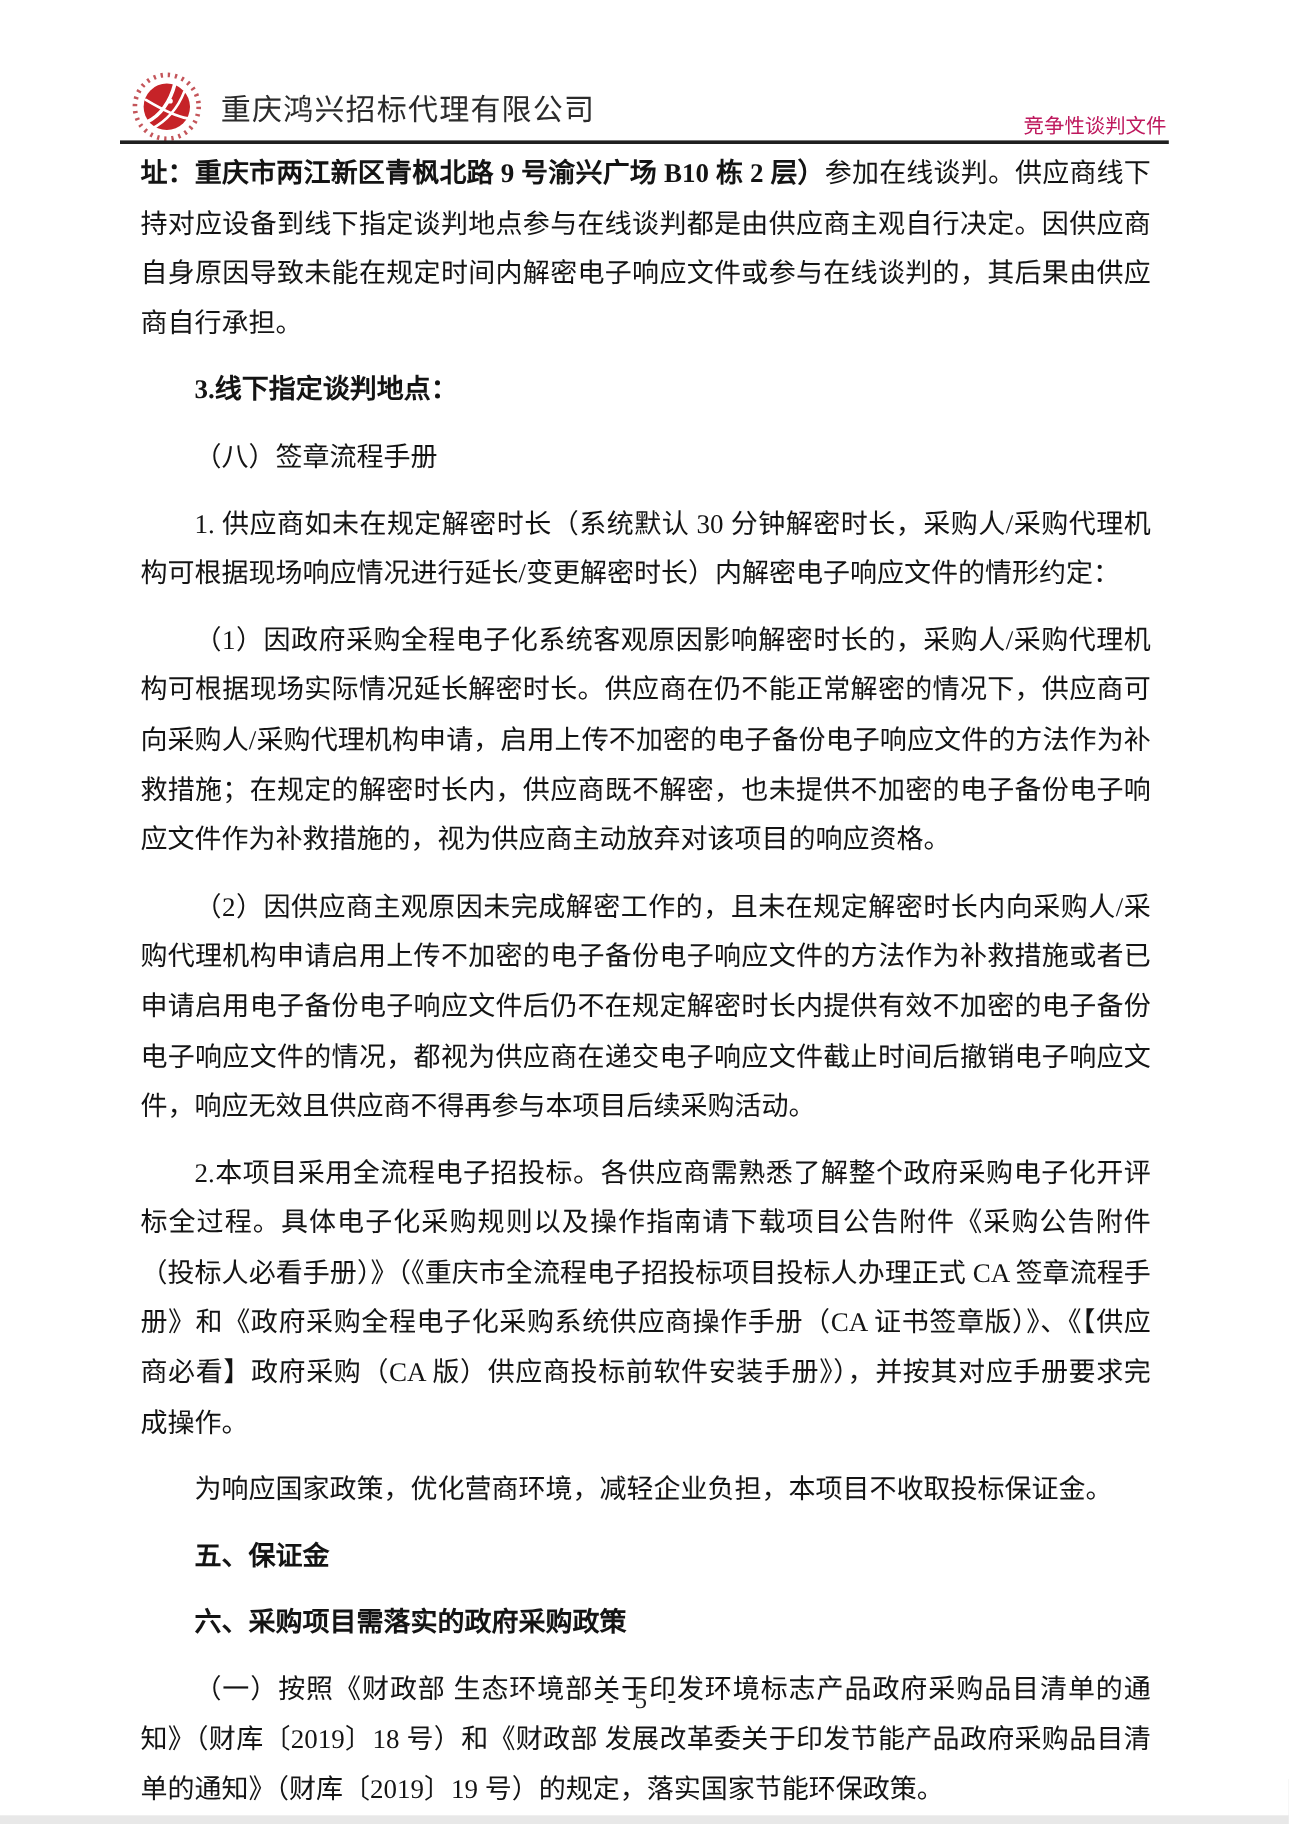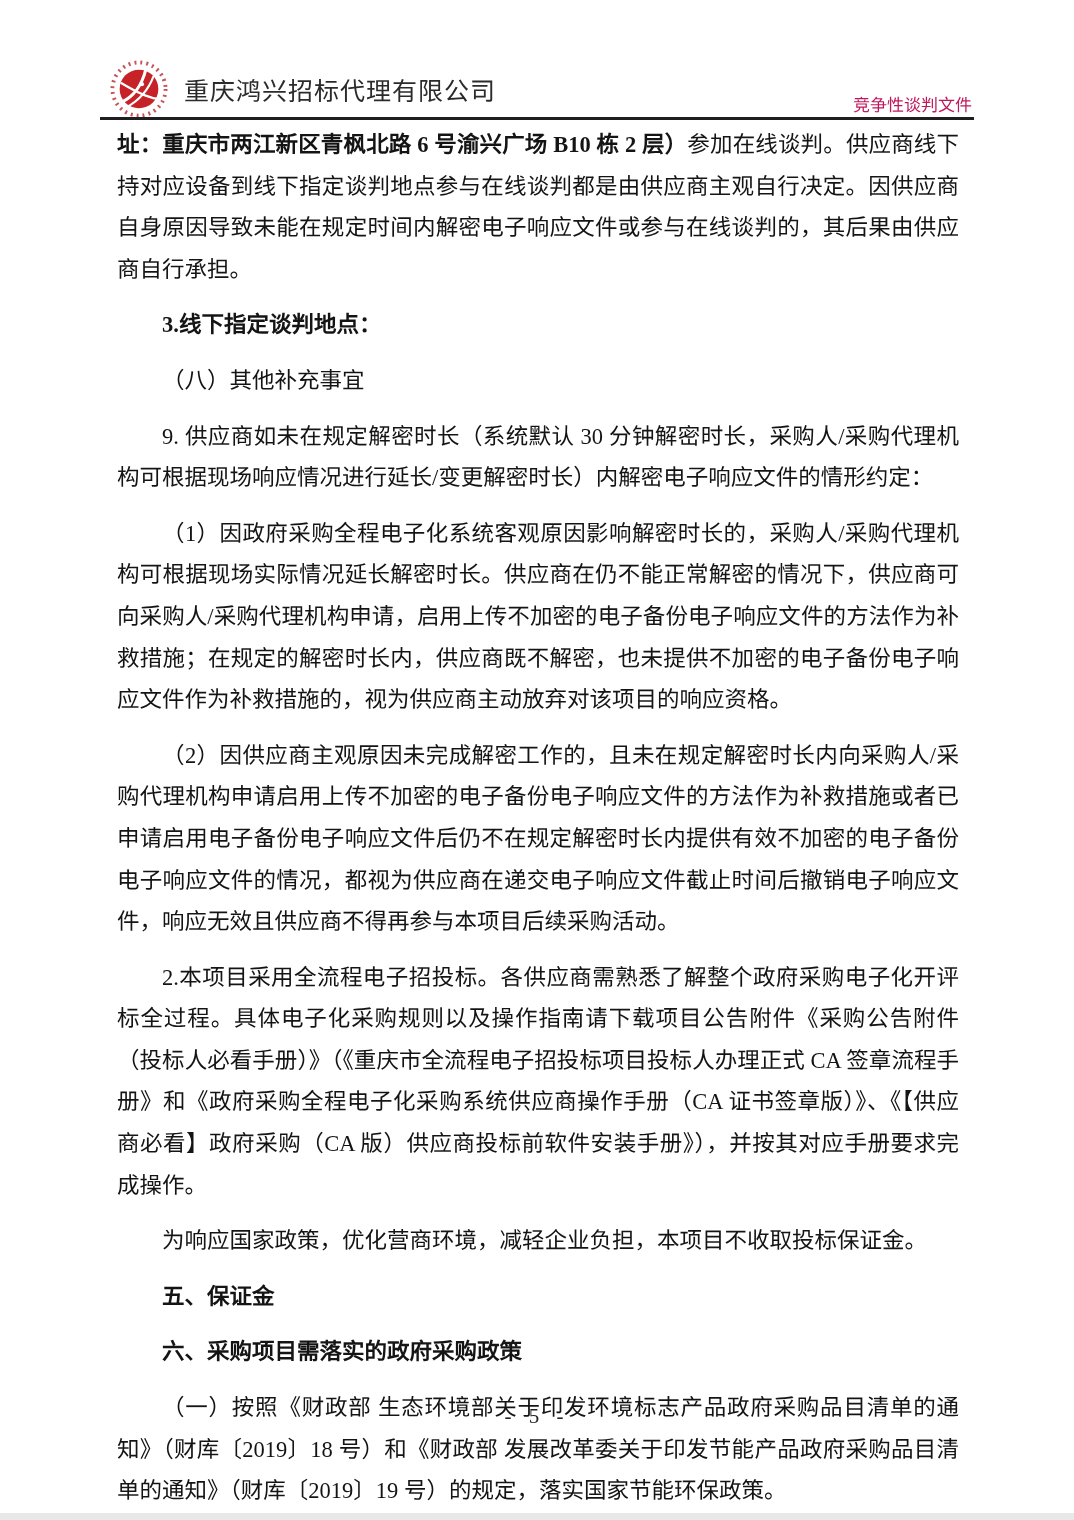--- a/index.html
+++ b/index.html
@@ -85,24 +85,24 @@
       <path d="M12 24 C 22 30, 36 38, 48 40" stroke="#ffffff" stroke-width="2.4" fill="none" stroke-linecap="round"></path>
       <circle cx="33" cy="25" r="2.2" fill="#ffffff"></circle>
     </svg>
     <span class="company-name">重庆鸿兴招标代理有限公司</span>
     <span class="doc-type">竞争性谈判文件</span>
   </div>
 
   <div class="header-rule"></div>
 
   <div class="doc-body">
-      <p class="para"><span class="bold">址：重庆市两江新区青枫北路 6 号渝兴广场 B10 栋 2 层）</span><span>参加在线谈判。供应商线下持对应设备到线下指定谈判地点参与在线谈判都是由供应商主观自行决定。因供应商自身原因导致未能在规定时间内解密电子响应文件或参与在线谈判的，其后果由供应商自行承担。</span></p>
+      <p class="para"><span class="bold">址：重庆市两江新区青枫北路 9 号渝兴广场 B10 栋 2 层）</span><span>参加在线谈判。供应商线下持对应设备到线下指定谈判地点参与在线谈判都是由供应商主观自行决定。因供应商自身原因导致未能在规定时间内解密电子响应文件或参与在线谈判的，其后果由供应商自行承担。</span></p>
       <p class="para indent"><span class="bold">3.线下指定谈判地点：</span></p>
-      <p class="para indent"><span>（八）其他补充事宜</span></p>
-      <p class="para indent"><span>9. 供应商如未在规定解密时长（系统默认 30 分钟解密时长，采购人/采购代理机构可根据现场响应情况进行延长/变更解密时长）内解密电子响应文件的情形约定：</span></p>
+      <p class="para indent"><span>（八）签章流程手册</span></p>
+      <p class="para indent"><span>1. 供应商如未在规定解密时长（系统默认 30 分钟解密时长，采购人/采购代理机构可根据现场响应情况进行延长/变更解密时长）内解密电子响应文件的情形约定：</span></p>
       <p class="para indent"><span>（1）因政府采购全程电子化系统客观原因影响解密时长的，采购人/采购代理机构可根据现场实际情况延长解密时长。供应商在仍不能正常解密的情况下，供应商可向采购人/采购代理机构申请，启用上传不加密的电子备份电子响应文件的方法作为补救措施；在规定的解密时长内，供应商既不解密，也未提供不加密的电子备份电子响应文件作为补救措施的，视为供应商主动放弃对该项目的响应资格。</span></p>
       <p class="para indent"><span>（2）因供应商主观原因未完成解密工作的，且未在规定解密时长内向采购人/采购代理机构申请启用上传不加密的电子备份电子响应文件的方法作为补救措施或者已申请启用电子备份电子响应文件后仍不在规定解密时长内提供有效不加密的电子备份电子响应文件的情况，都视为供应商在递交电子响应文件截止时间后撤销电子响应文件，响应无效且供应商不得再参与本项目后续采购活动。</span></p>
       <p class="para indent"><span>2.本项目采用全流程电子招投标。各供应商需熟悉了解整个政府采购电子化开评标全过程。具体电子化采购规则以及操作指南请下载项目公告附件《采购公告附件（投标人必看手册）》（《重庆市全流程电子招投标项目投标人办理正式 CA 签章流程手册》和《政府采购全程电子化采购系统供应商操作手册（CA 证书签章版）》、《【供应商必看】政府采购（CA 版）供应商投标前软件安装手册》），并按其对应手册要求完成操作。</span></p>
       <p class="para indent"><span>为响应国家政策，优化营商环境，减轻企业负担，本项目不收取投标保证金。</span></p>
       <p class="para indent"><span class="bold">五、保证金</span></p>
       <p class="para indent"><span class="bold">六、采购项目需落实的政府采购政策</span></p>
       <p class="para indent"><span>（一）按照《财政部 生态环境部关于印发环境标志产品政府采购品目清单的通知》（财库〔2019〕18 号）和《财政部 发展改革委关于印发节能产品政府采购品目清单的通知》（财库〔2019〕19 号）的规定，落实国家节能环保政策。</span></p>
       <p class="para indent"><span>（二）按照财政部、工业和信息化部关于印发《政府采购促进中小企业发展管理办法》的通知（财库〔2020〕46 号）的规定，落实促进中小企业发展政策。</span></p>
     </div>
 

